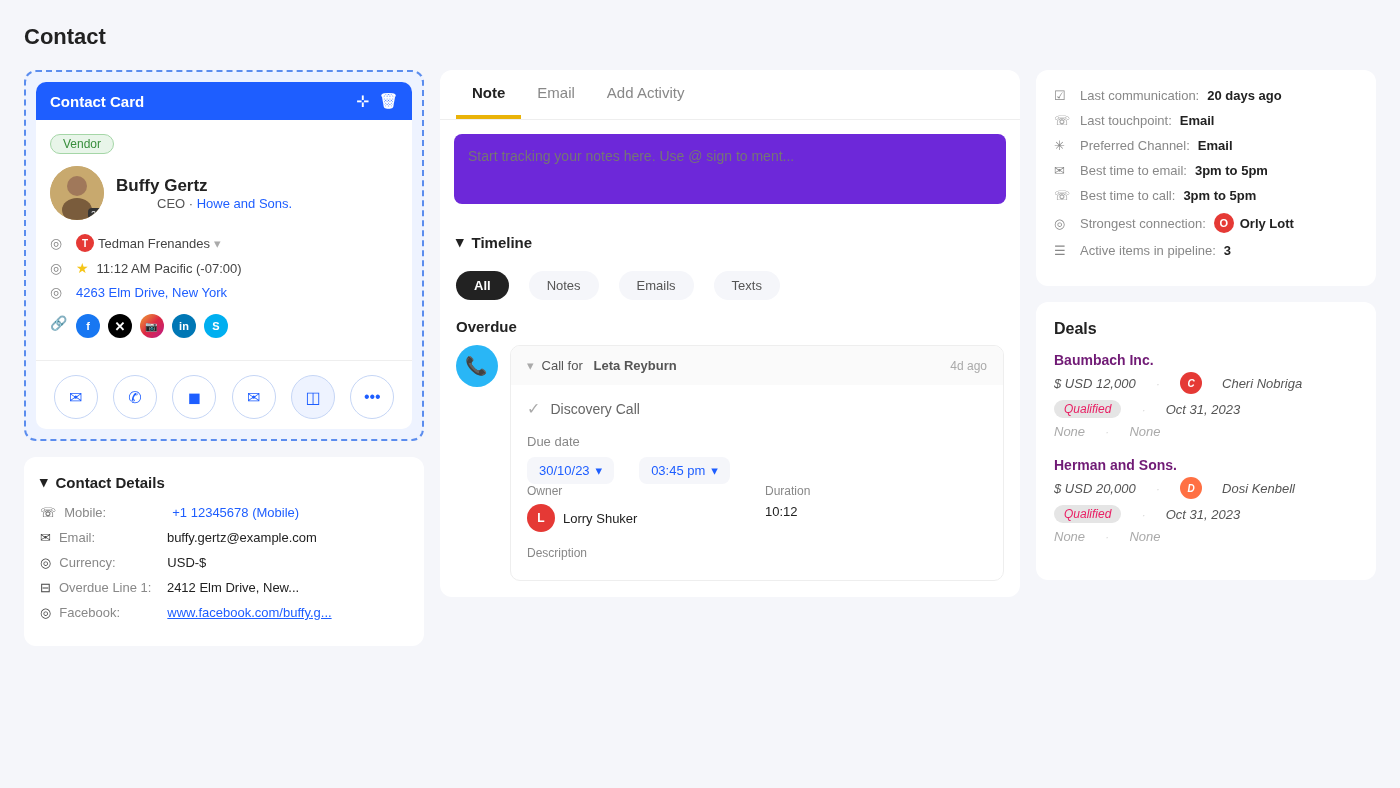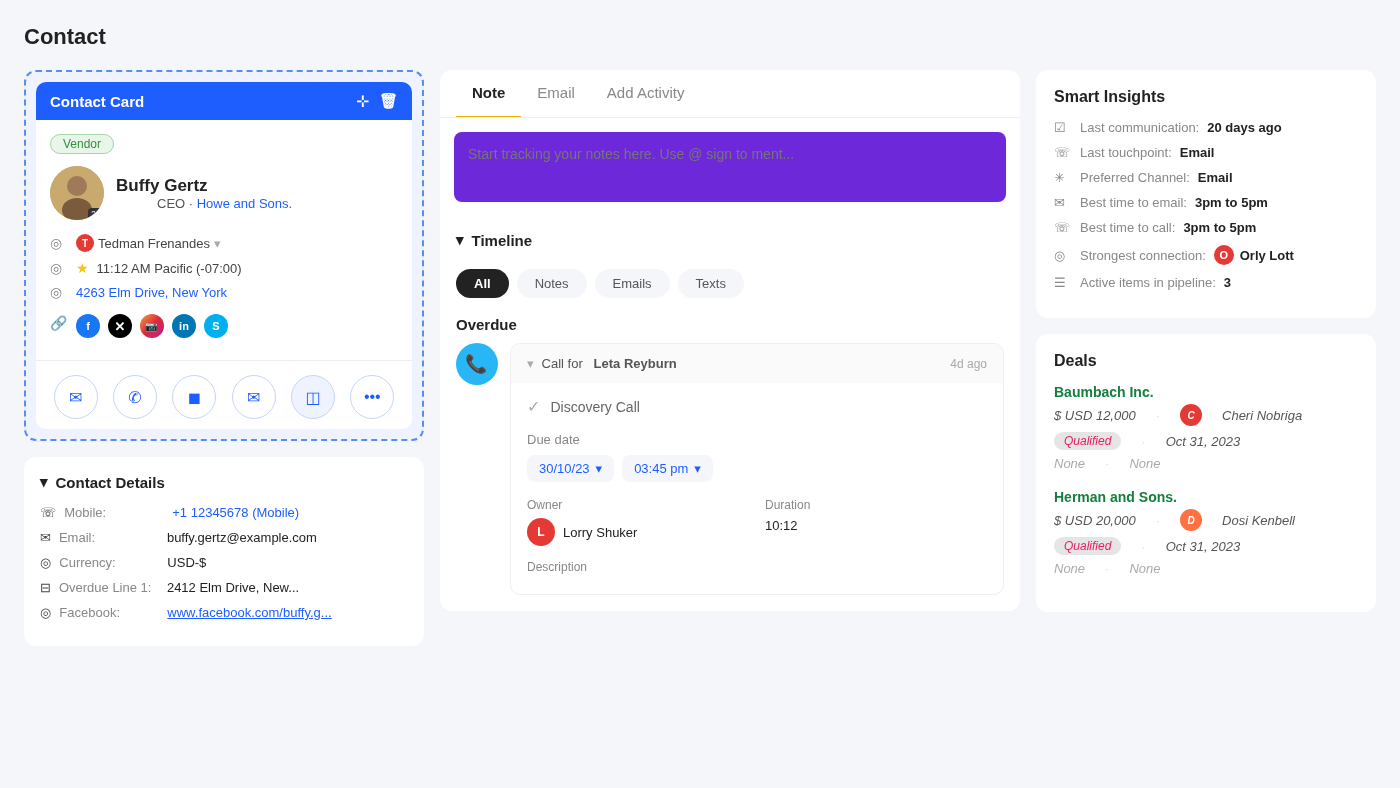--- a/index.html
+++ b/index.html
@@ -35,54 +35,54 @@
     .section-header { display: flex; align-items: center; gap: 8px; font-weight: 700; font-size: 15px; margin-bottom: 14px; cursor: pointer; }
     .detail-row { display: flex; align-items: flex-start; gap: 8px; margin-bottom: 10px; font-size: 13px; color: #444; }
     .detail-row .label { color: #888; min-width: 100px; }
     .detail-row .value { color: #222; }
     .detail-row .blue { color: #1e5eff; }
 
     
     .middle-col { background: white; border-radius: 12px; padding: 0; overflow: hidden; }
     .tabs { display: flex; padding: 0 16px; border-bottom: 1px solid #eee; }
     .tab { padding: 14px 16px; cursor: pointer; font-size: 15px; color: #888; border-bottom: 2px solid transparent; }
-    .tab.active { color: #222; font-weight: 600; border-bottom: 1px solid #eab308; }
+    .tab.active { color: #222; font-weight: 600; border-bottom: 4px solid #eab308; }
     .note-area { background: #6d28d9; border: none; margin: 14px; border-radius: 8px; padding: 14px; font-size: 14px; color: #aaa; width: calc(100% - 28px); resize: none; outline: none; min-height: 70px; font-family: inherit; }
     .timeline-header { display: flex; align-items: center; gap: 8px; padding: 12px 16px; font-weight: 700; font-size: 15px; cursor: pointer; }
-    .timeline-tabs { display: flex; gap: 8px; padding: 8px 16px; }
+    .timeline-tabs { display: flex; gap: 20px; padding: 8px 16px; }
     .tl-tab { padding: 7px 18px; border-radius: 20px; cursor: pointer; font-size: 13px; color: #555; background: #f5f6fa; border: none; }
     .tl-tab.active { background: #222; color: white; font-weight: 600; }
     .overdue-label { padding: 10px 16px; font-weight: 700; font-size: 15px; color: #222; }
     .call-card { border: 1px solid #eee; border-radius: 10px; overflow: hidden; }
     .call-card-header { display: flex; align-items: center; justify-content: space-between; padding: 12px 16px; background: #fafafa; }
     .call-card-header-left { display: flex; align-items: center; gap: 8px; font-size: 13px; color: #555; }
     .call-card-header-left .collapse-icon { color: #aaa; }
     .call-card-body { padding: 14px 16px; }
     .discovery-row { display: flex; align-items: center; gap: 10px; font-size: 14px; color: #666; margin-bottom: 16px; }
     .discovery-row .check-icon { color: #aaa; font-size: 16px; }
     .due-date-label { font-size: 13px; color: #888; margin-bottom: 8px; }
-    .due-date-row { display: flex; align-items: center; gap: 8px; margin-bottom: 16px; }
+    .due-date-row { display: flex; align-items: center; gap: 25px; }
     .date-selector { display: flex; align-items: center; gap: 6px; background: #f5f6fa; border-radius: 8px; padding: 6px 12px; font-size: 13px; color: #1e5eff; cursor: pointer; }
     .owner-duration { display: grid; grid-template-columns: 1fr 1fr; gap: 16px; margin-bottom: 14px; }
     .od-label { font-size: 12px; color: #888; margin-bottom: 6px; }
     .od-value { display: flex; align-items: center; gap: 8px; font-size: 13px; }
     .owner-avatar { width: 28px; height: 28px; border-radius: 50%; background: #e53935; color: white; display: flex; align-items: center; justify-content: center; font-size: 12px; font-weight: 700; }
     .desc-label { font-size: 12px; color: #888; margin-bottom: 6px; }
 
     
     .right-col { display: flex; flex-direction: column; gap: 16px; }
     .smart-insights { background: white; border-radius: 12px; padding: 18px; }
     .deals-section { background: white; border-radius: 12px; padding: 18px; }
     .section-title { font-size: 16px; font-weight: 700; margin-bottom: 14px; }
     .insight-row { display: flex; align-items: center; gap: 8px; margin-bottom: 10px; font-size: 13px; color: #444; }
     .insight-icon { color: #888; min-width: 18px; }
     .insight-label { color: #888; }
     .insight-value { font-weight: 600; color: #222; }
     .deal-item { margin-bottom: 18px; }
-    .deal-name { color: #15803d; font-weight: 600; font-size: 14px; margin-bottom: 4px; text-decoration: none; display: block; }
+    .deal-name { color: #701a75; font-weight: 600; font-size: 14px; margin-bottom: 4px; text-decoration: none; display: block; }
     .deal-meta { display: flex; align-items: center; gap: 20px; font-size: 13px; color: #555; margin-bottom: 6px; flex-wrap: wrap; font-style: italic; }
     .deal-badge { background: #e5e5e5; color: #e91e63; border-radius: 12px; padding: 2px 10px; font-size: 12px; font-weight: 500; }
     .deal-none { color: #aaa; font-size: 13px; }
     .person-avatar { width: 22px; height: 22px; border-radius: 50%; display: flex; align-items: center; justify-content: center; font-size: 10px; font-weight: 700; color: white; }
     .pa-red { background: #e53935; }
     .pa-orange { background: #ff7043; }
     .dot-sep { color: #ddd; }
     .phone-fab { width: 42px; height: 42px; border-radius: 50%; background: #29b6f6; color: white; display: flex; align-items: center; justify-content: center; font-size: 18px; cursor: pointer; flex-shrink: 0; }
     .timeline-row { display: flex; gap: 12px; align-items: flex-start; }
   </style>
@@ -265,21 +265,20 @@
             </div>
             <div class="desc-label">Description</div>
           </div>
         </div>
       </div>
     </div>
 
     <div class="right-col">
 
       <div class="smart-insights">
-        <div class="section-title">Smart Insights</div>
 
         <div class="insight-row">
           <span class="insight-icon">☑</span>
           <span class="insight-label">Last communication:</span>
           <span class="insight-value">20 days ago</span>
         </div>
         <div class="insight-row">
           <span class="insight-icon">☏</span>
           <span class="insight-label">Last touchpoint:</span>
           <span class="insight-value">Email</span>

